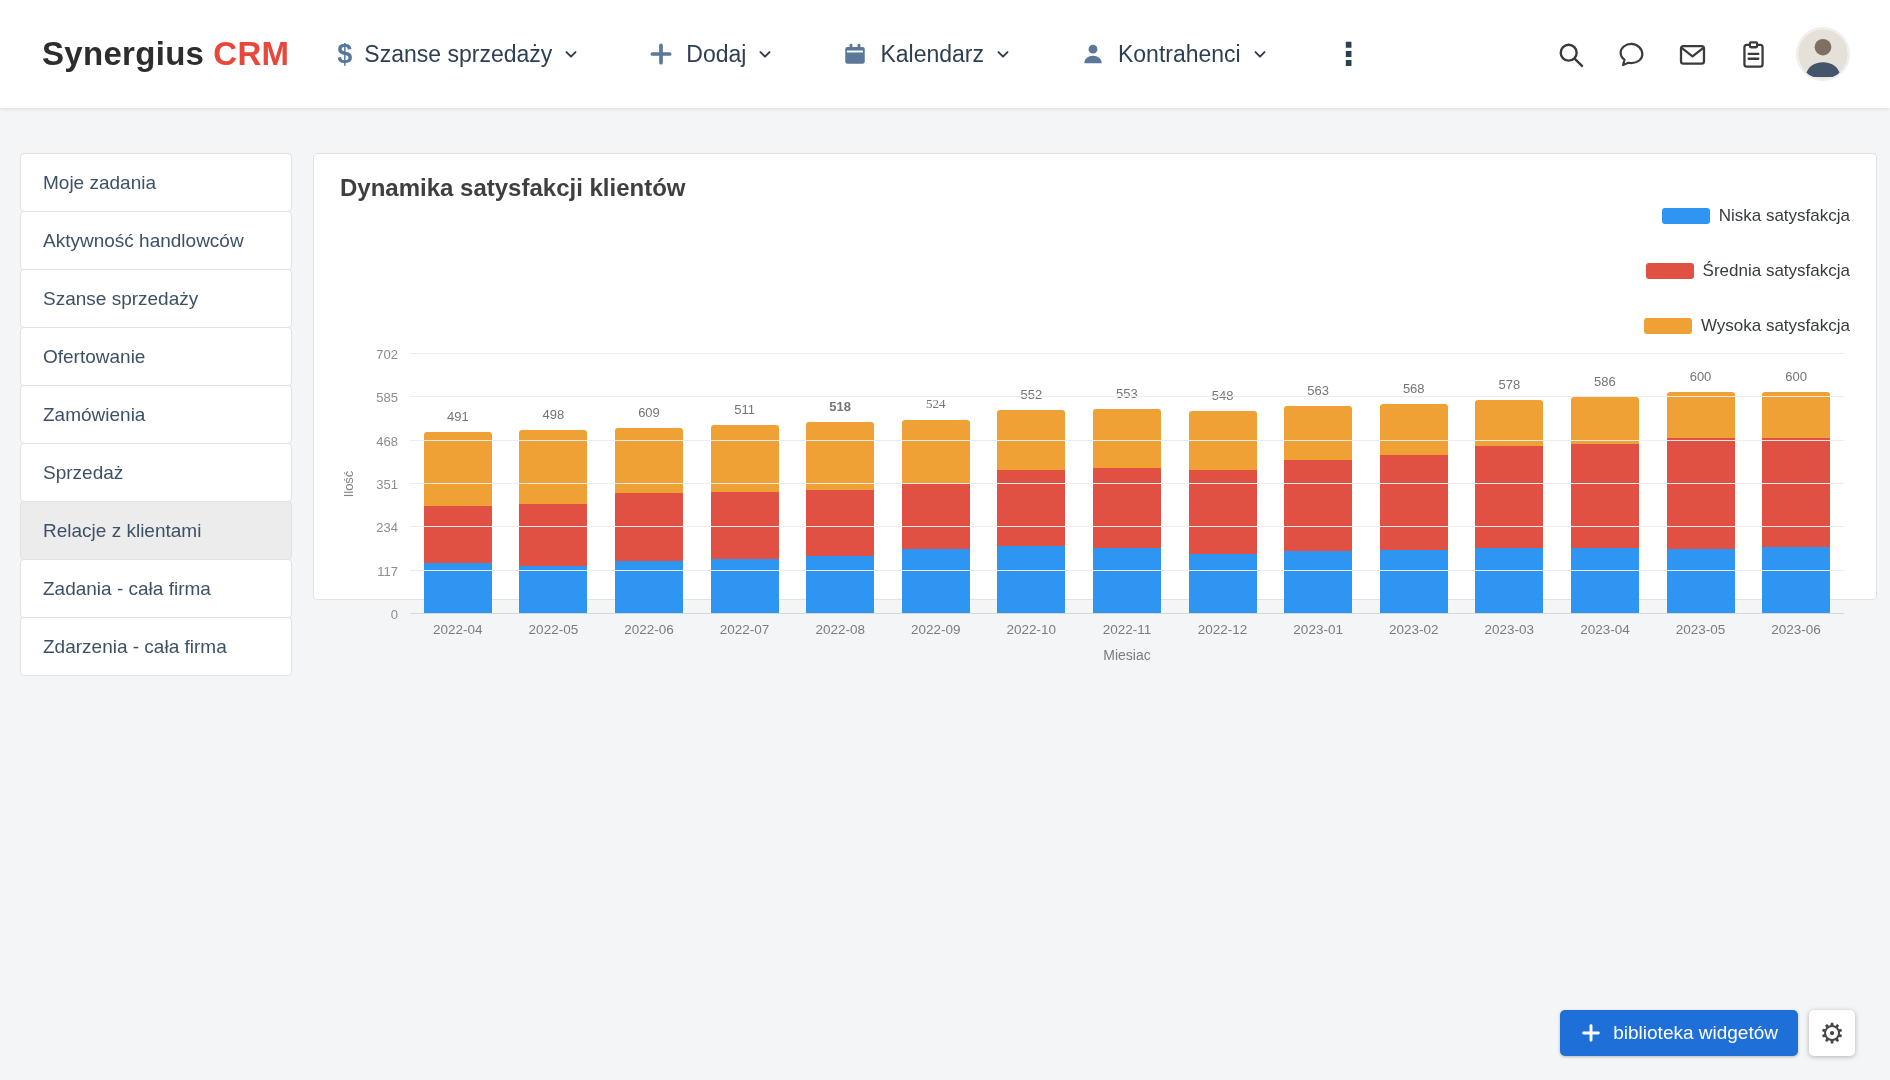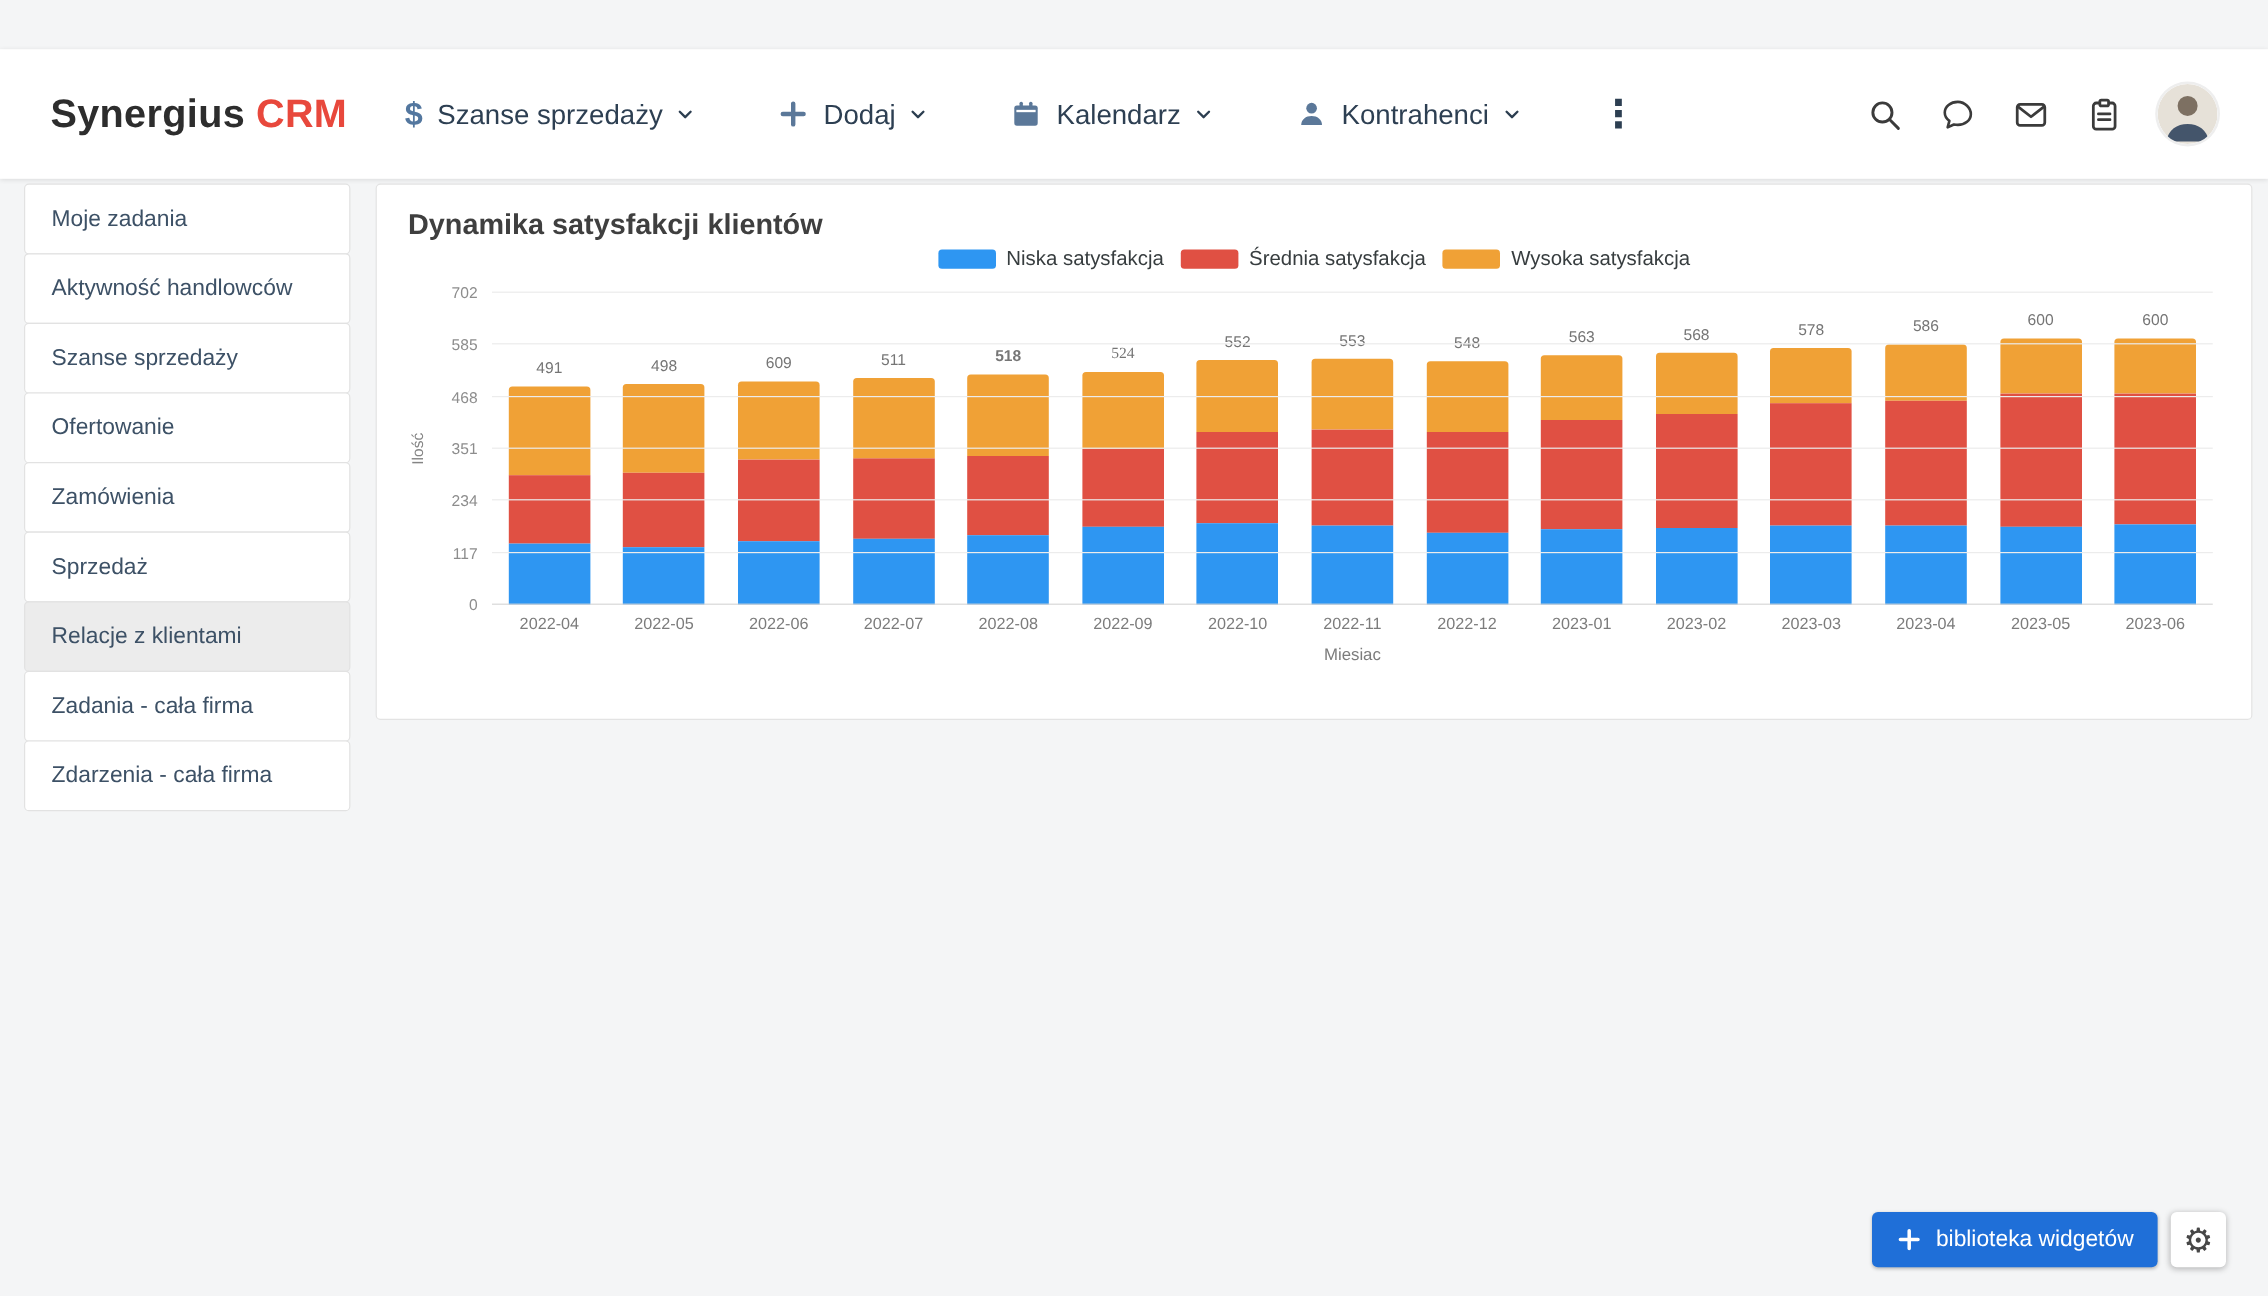--- a/index.html
+++ b/index.html
@@ -6,21 +6,21 @@
   html,body { width:1890px; height:1080px; }
   body {
     background:#f4f5f6;
     font-family:"Liberation Sans","DejaVu Sans",sans-serif;
     position:relative; overflow:hidden;
   }
 
   
   .header {
     height:108px; background:#ffffff; display:flex; align-items:center;
-    padding:0 42px; box-shadow:0 1px 4px rgba(0,0,0,0.10); position:relative; z-index:5;margin-top:41px;
+    padding:0 42px; box-shadow:0 1px 4px rgba(0,0,0,0.10); position:relative; z-index:5;
   }
   .logo { font-size:33px; font-weight:bold; letter-spacing:.3px; white-space:nowrap; cursor:pointer; }
   .logo .p1 { color:#2d2d2d; }
   .logo .p2 { color:#e8483c; margin-left:9px; }
   .nav { display:flex; align-items:center; margin-left:14px; }
   .nav-item { display:flex; align-items:center; gap:12px; padding:0 34px; cursor:pointer; height:108px; }
   .nav-label { color:#2d3f52; font-size:23px; }
   .nav-icon-dollar { color:#53779f; font-size:27px; font-weight:bold; line-height:1; }
   .nav-svg { width:26px; height:26px; }
   .chev { width:18px; height:18px; margin-left:-2px; }
@@ -41,21 +41,21 @@
   .side-item:first-child { margin-top:0; }
   .side-item.active { background:#ececec; }
 
   
   .card {
     position:absolute; left:313px; top:153px; width:1564px; height:447px;
     background:#ffffff; border:1px solid #e3e3e3; border-radius:4px;
     padding:20px 26px 10px 26px;
   }
   .card-title { font-size:24px; font-weight:bold; color:#3f3f3f; }
-  .legend { display:flex; justify-content:center; align-items:flex-end; gap:14px; margin-top:4px; }
+  .legend { display:flex; justify-content:center; align-items:flex-end; gap:35px; margin-top:4px;flex-direction:column; }
   .legend-item { display:flex; align-items:center; gap:9px; cursor:pointer; }
   .legend-marker { width:48px; height:16px; border-radius:3px; display:inline-block; }
   .legend-label { font-size:17px; color:#373d3f; }
 
   .chart { position:relative; margin:18px 6px 0 70px; height:260px; }
   .gridline { position:absolute; left:0; right:0; height:1px; background:#ececec; }
   .baseline { position:absolute; left:0; right:0; bottom:0; height:1px; background:#d8d8d8; }
   .ytick { position:absolute; right:calc(100% + 12px); transform:translateY(50%); font-size:13px; color:#8d8d8d; }
   .ylabel {
     position:absolute; left:-62px; top:50%;

